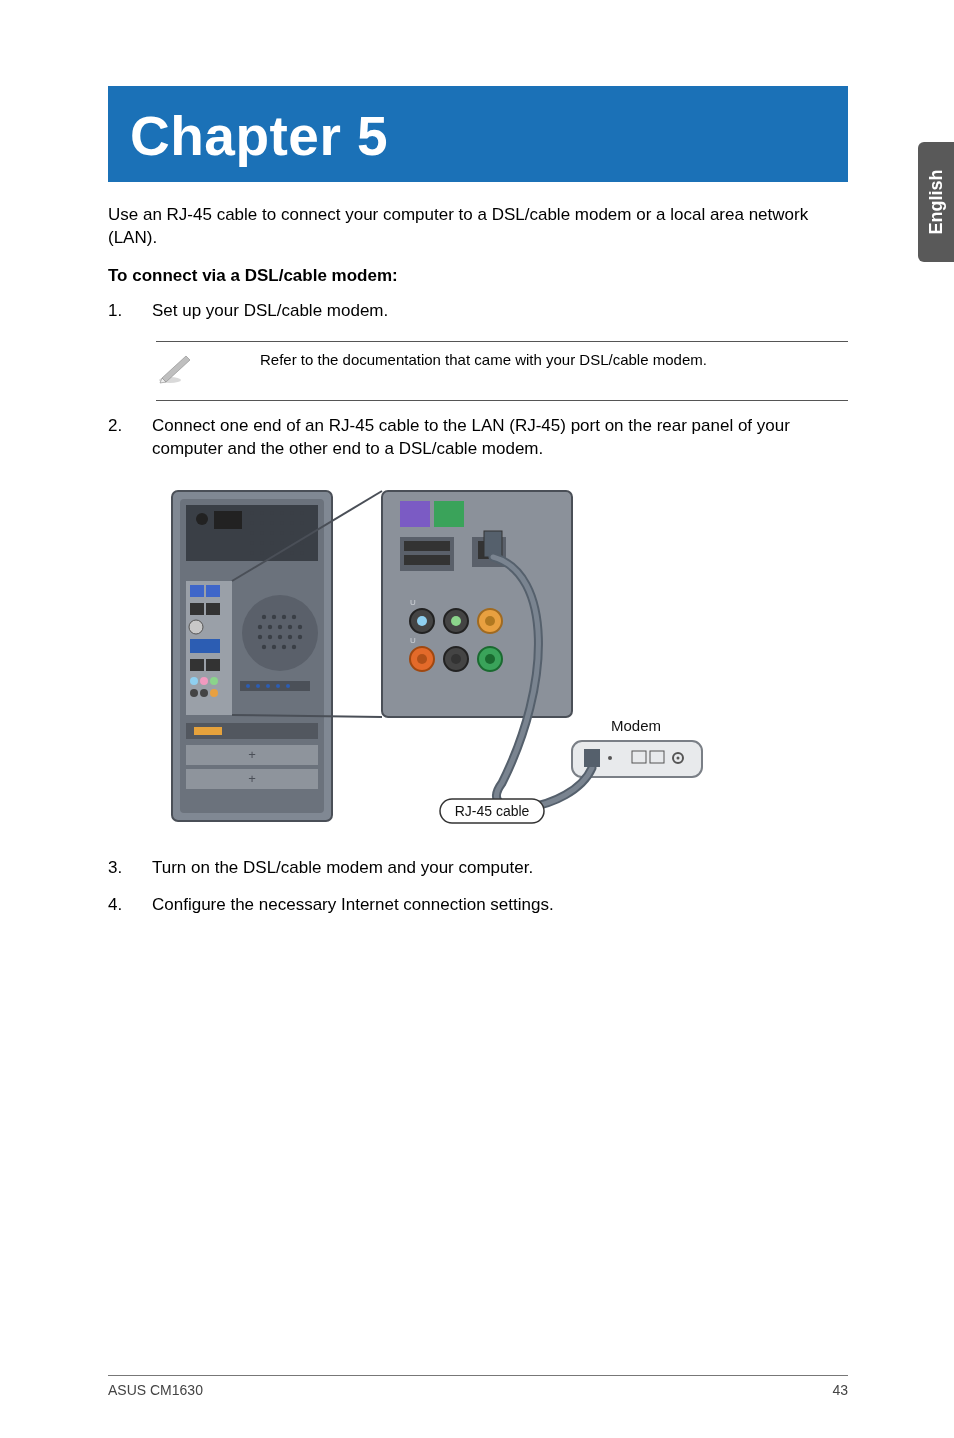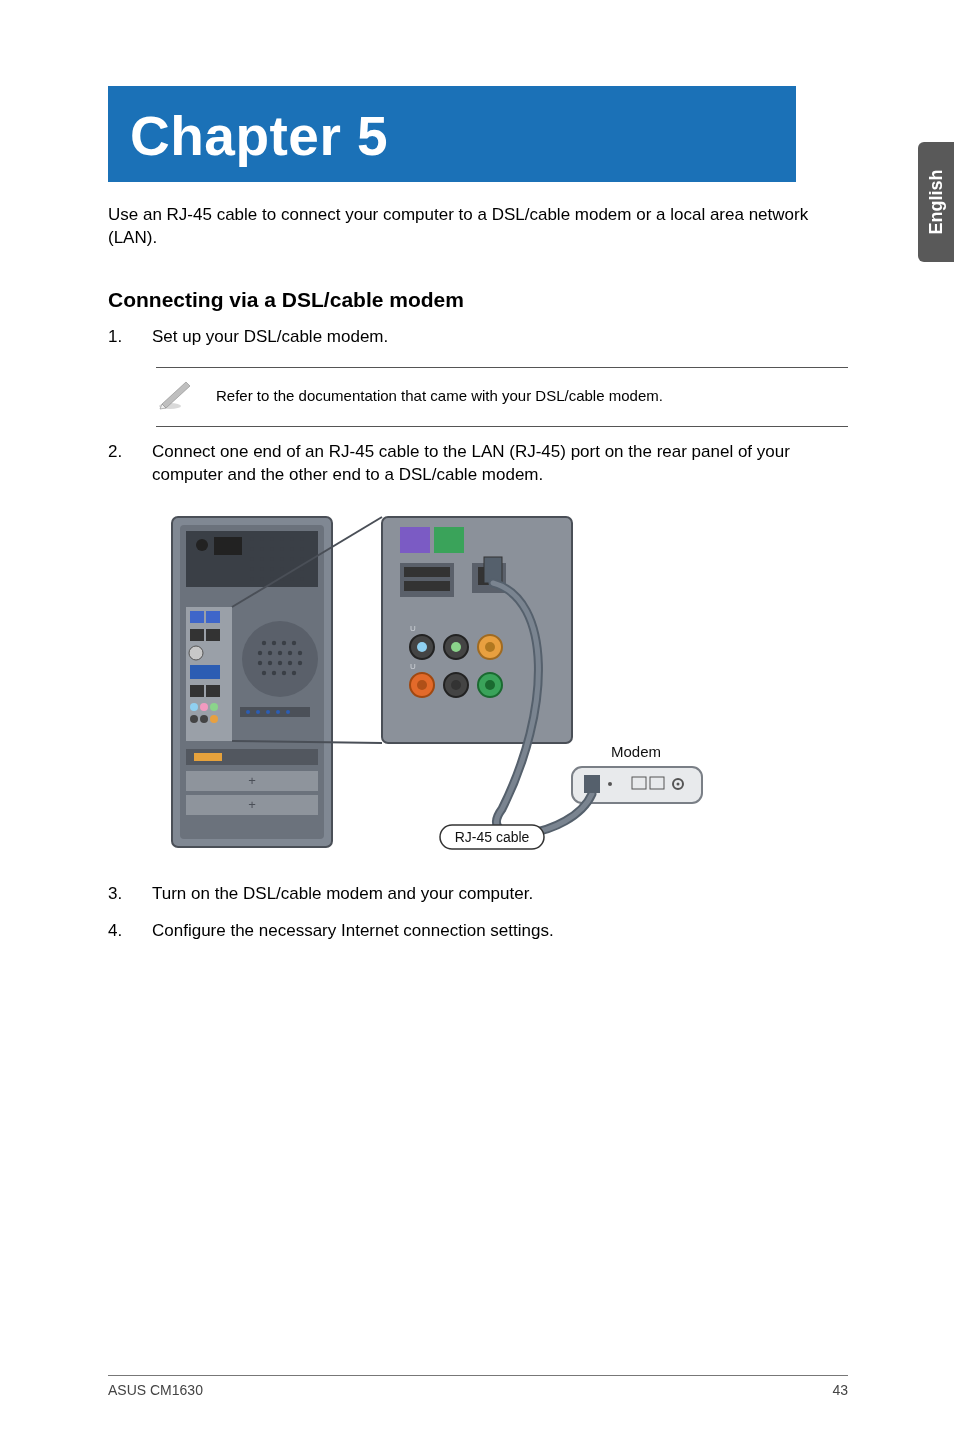--- a/index.html
+++ b/index.html
@@ -1,31 +1,31 @@
 <!DOCTYPE html>
 <html><head>
 <meta charset="utf-8">
 <style>
   * { box-sizing: border-box; margin: 0; padding: 0; }
   html, body { width: 954px; height: 1438px; font-family: Arial, Helvetica, sans-serif; background: #fff; color: #000; }
   .page { position: relative; width: 954px; height: 1438px; padding: 86px 90px 30px 108px; }
   .side-tab { position: absolute; right: 0; top: 142px; width: 36px; height: 120px; background: #595959; border-top-left-radius: 6px; border-bottom-left-radius: 6px; }
   .side-tab span { position: absolute; left: 50%; top: 50%; transform: translate(-50%,-50%) rotate(-90deg); color: #fff; font-weight: bold; font-size: 18px; white-space: nowrap; }
-  .banner { background: #1b71b7; color: #fff; padding: 18px 24px 14px 22px; width: 688px; }
+  .banner { background: #1b71b7; color: #fff; padding: 18px 24px 14px 22px; width: 740px; }
   .banner h1 { font-size: 55px; font-weight: bold; letter-spacing: 0.5px; }
   .banner h2 { font-size: 28px; font-weight: bold; margin-top: 4px; }
   .h-sec { font-size: 26px; font-weight: bold; margin-top: 64px; }
   .body-text { font-size: 17px; line-height: 1.35; margin-top: 22px; width: 740px; }
   .h-sub { font-size: 21px; font-weight: bold; margin-top: 38px; }
   .bold-line { font-size: 17px; font-weight: bold; margin-top: 16px; }
   .step { display: flex; font-size: 17px; margin-top: 14px; width: 740px; line-height: 1.35; }
   .step .num { width: 44px; flex-shrink: 0; }
   .note-box { margin-top: 18px; margin-left: 48px; width: 692px; }
   .note-rule { border: 0; border-top: 1px solid #555; }
-  .note-row { display: flex; align-items: center; padding: 8px 0 10px 0; }
+  .note-row { display: flex; align-items: flex-start; padding: 8px 0 10px 0; gap: 44px; }
   .note-row .icon { width: 60px; flex-shrink: 0; }
   .note-row .txt { font-size: 15px; line-height: 1.35; padding-right: 8px; }
   .pen-icon { width: 40px; height: 36px; }
   .diagram-wrap { margin-top: 22px; margin-left: 44px; }
   .footer { position: absolute; bottom: 40px; left: 108px; width: 740px; }
   .footer-rule { border: 0; border-top: 1px solid #777; }
   .footer-row { display: flex; justify-content: space-between; font-size: 14px; color: #444; margin-top: 6px; align-items: flex-end; }
   .step-followup { margin-top: 10px; }
 </style>
 </head>
@@ -36,21 +36,21 @@
   <div class="side-tab">
     <span>English</span>
   </div>
 
   <div class="banner">
     <h1>Chapter 5</h1>
   </div>
 
   <div class="body-text">Use an RJ-45 cable to connect your computer to a DSL/cable modem or a local area network (LAN).</div>
 
-  <div class="h-sub">Connecting via a DSL/cable modem</div>
+  <div class="bold-line">To connect via a DSL/cable modem:</div>
 
   <div class="step">
     <div class="num">1.</div>
     <div>Set up your DSL/cable modem.</div>
   </div>
 
   <div class="note-box">
     <hr class="note-rule">
     <div class="note-row">
       <div class="icon">

